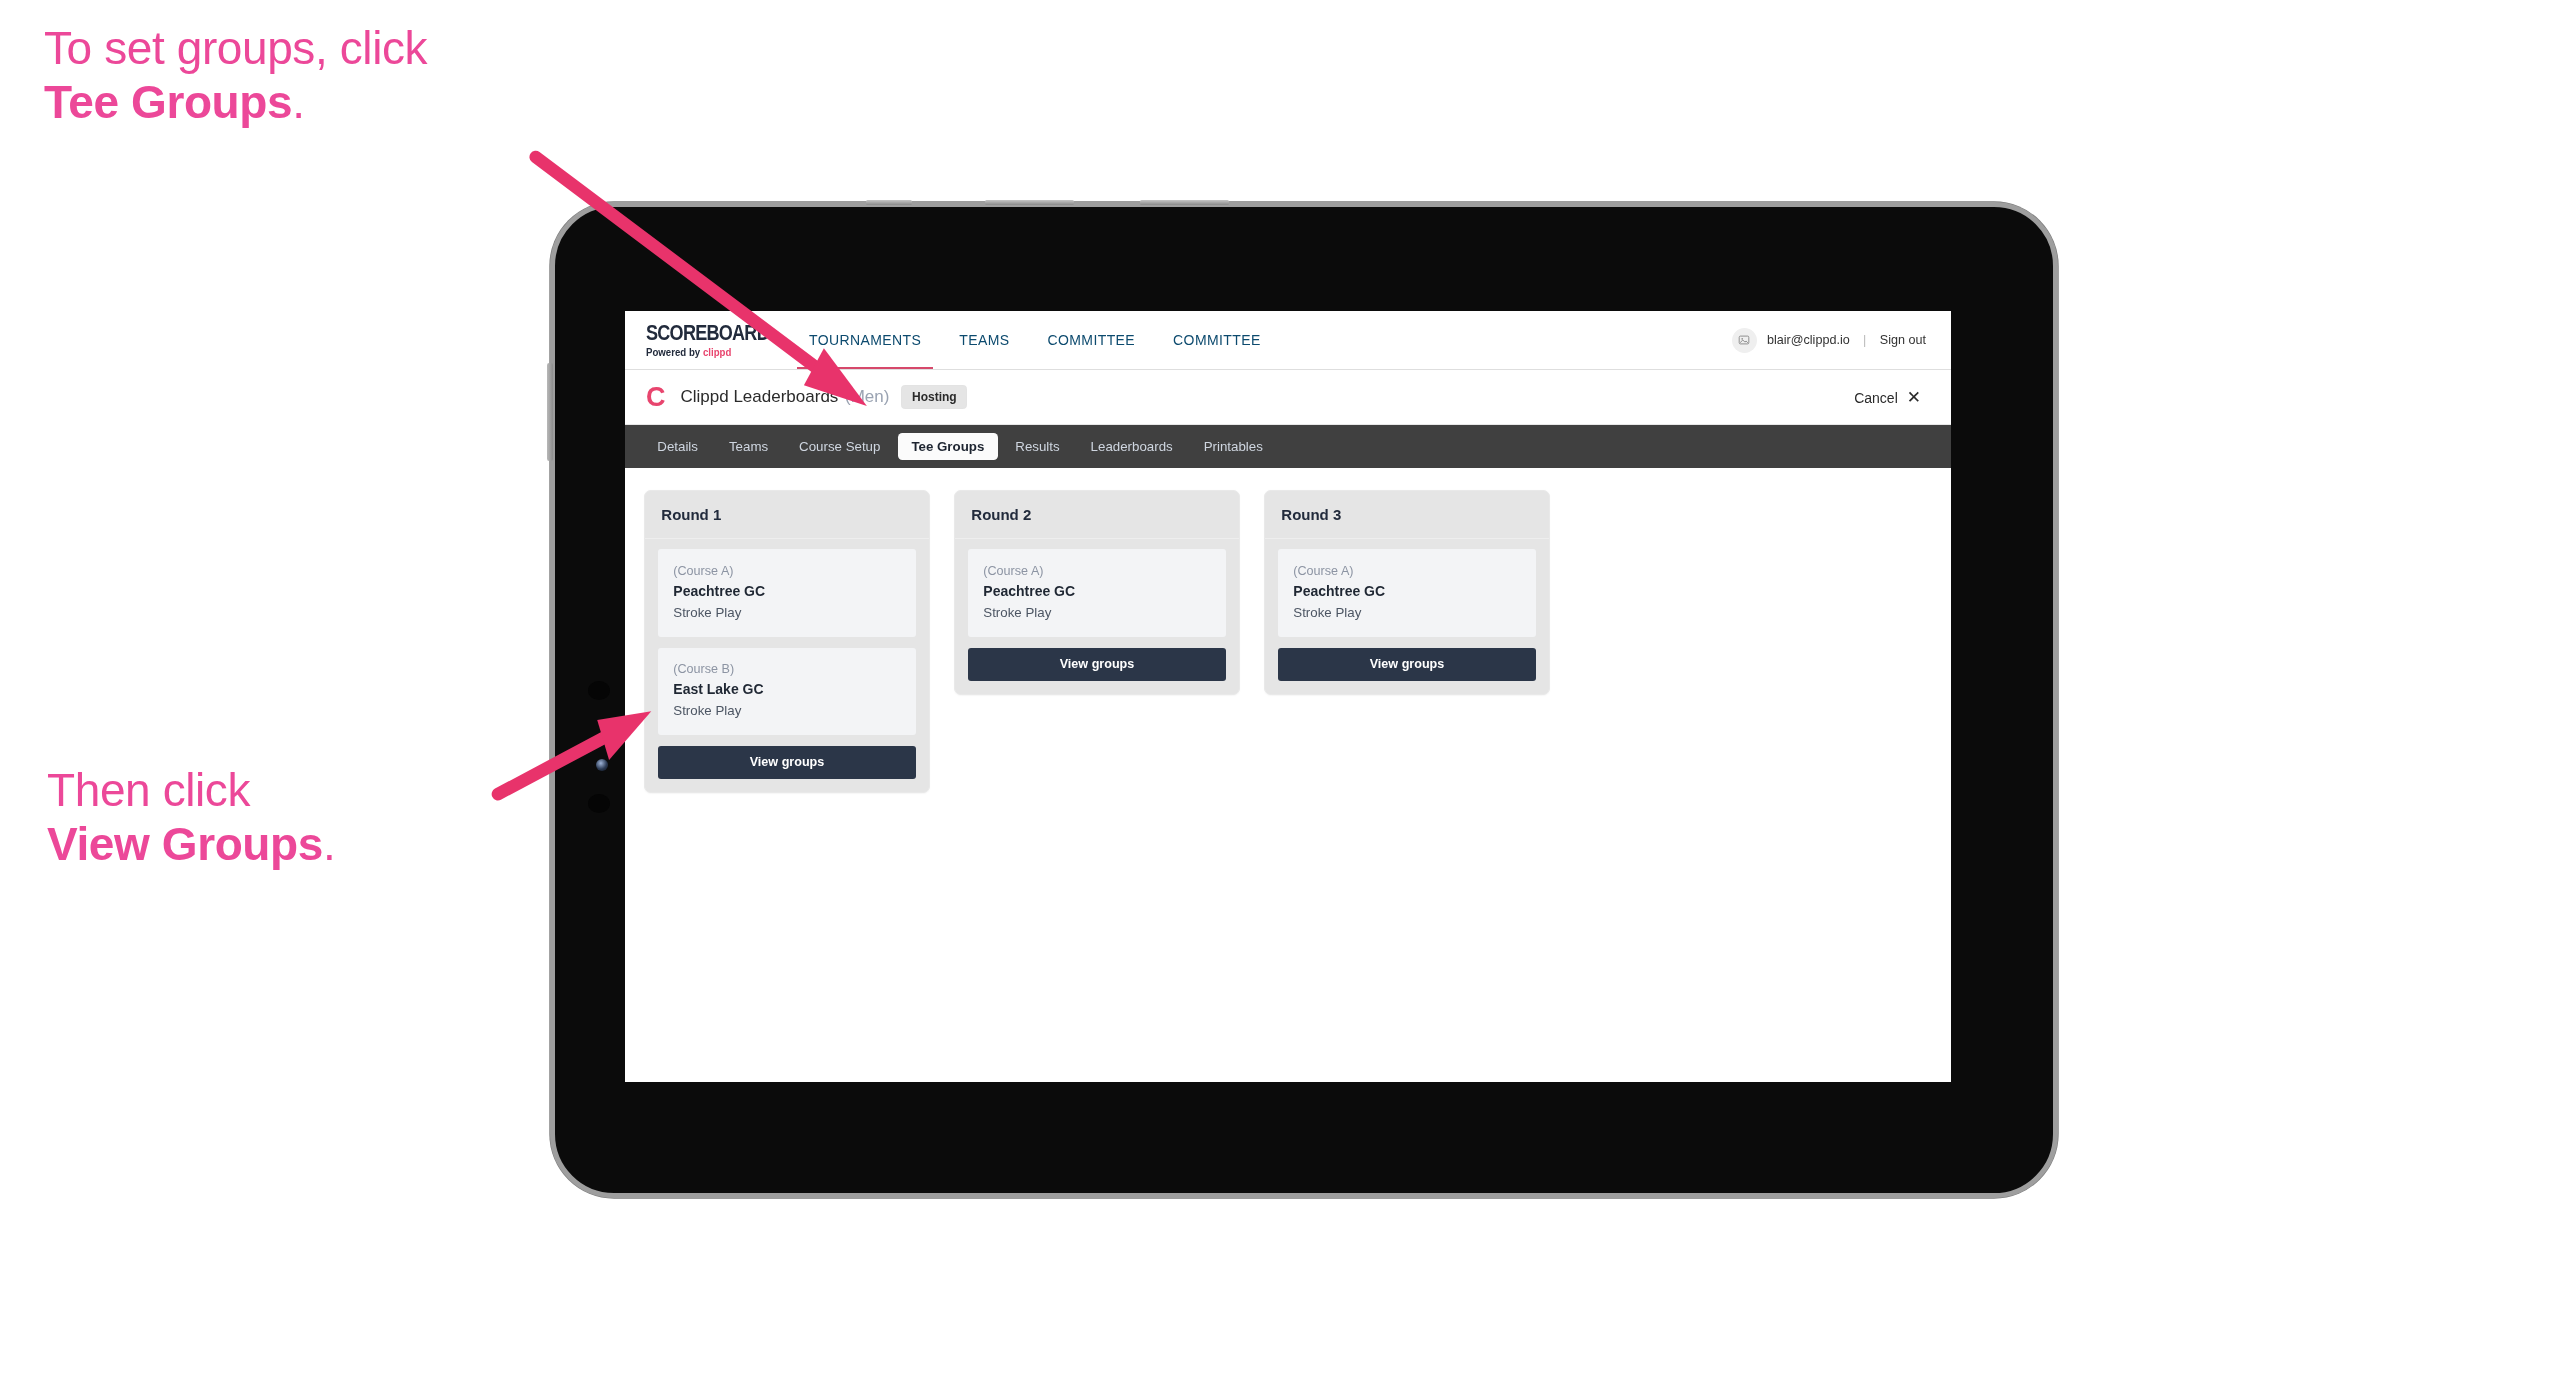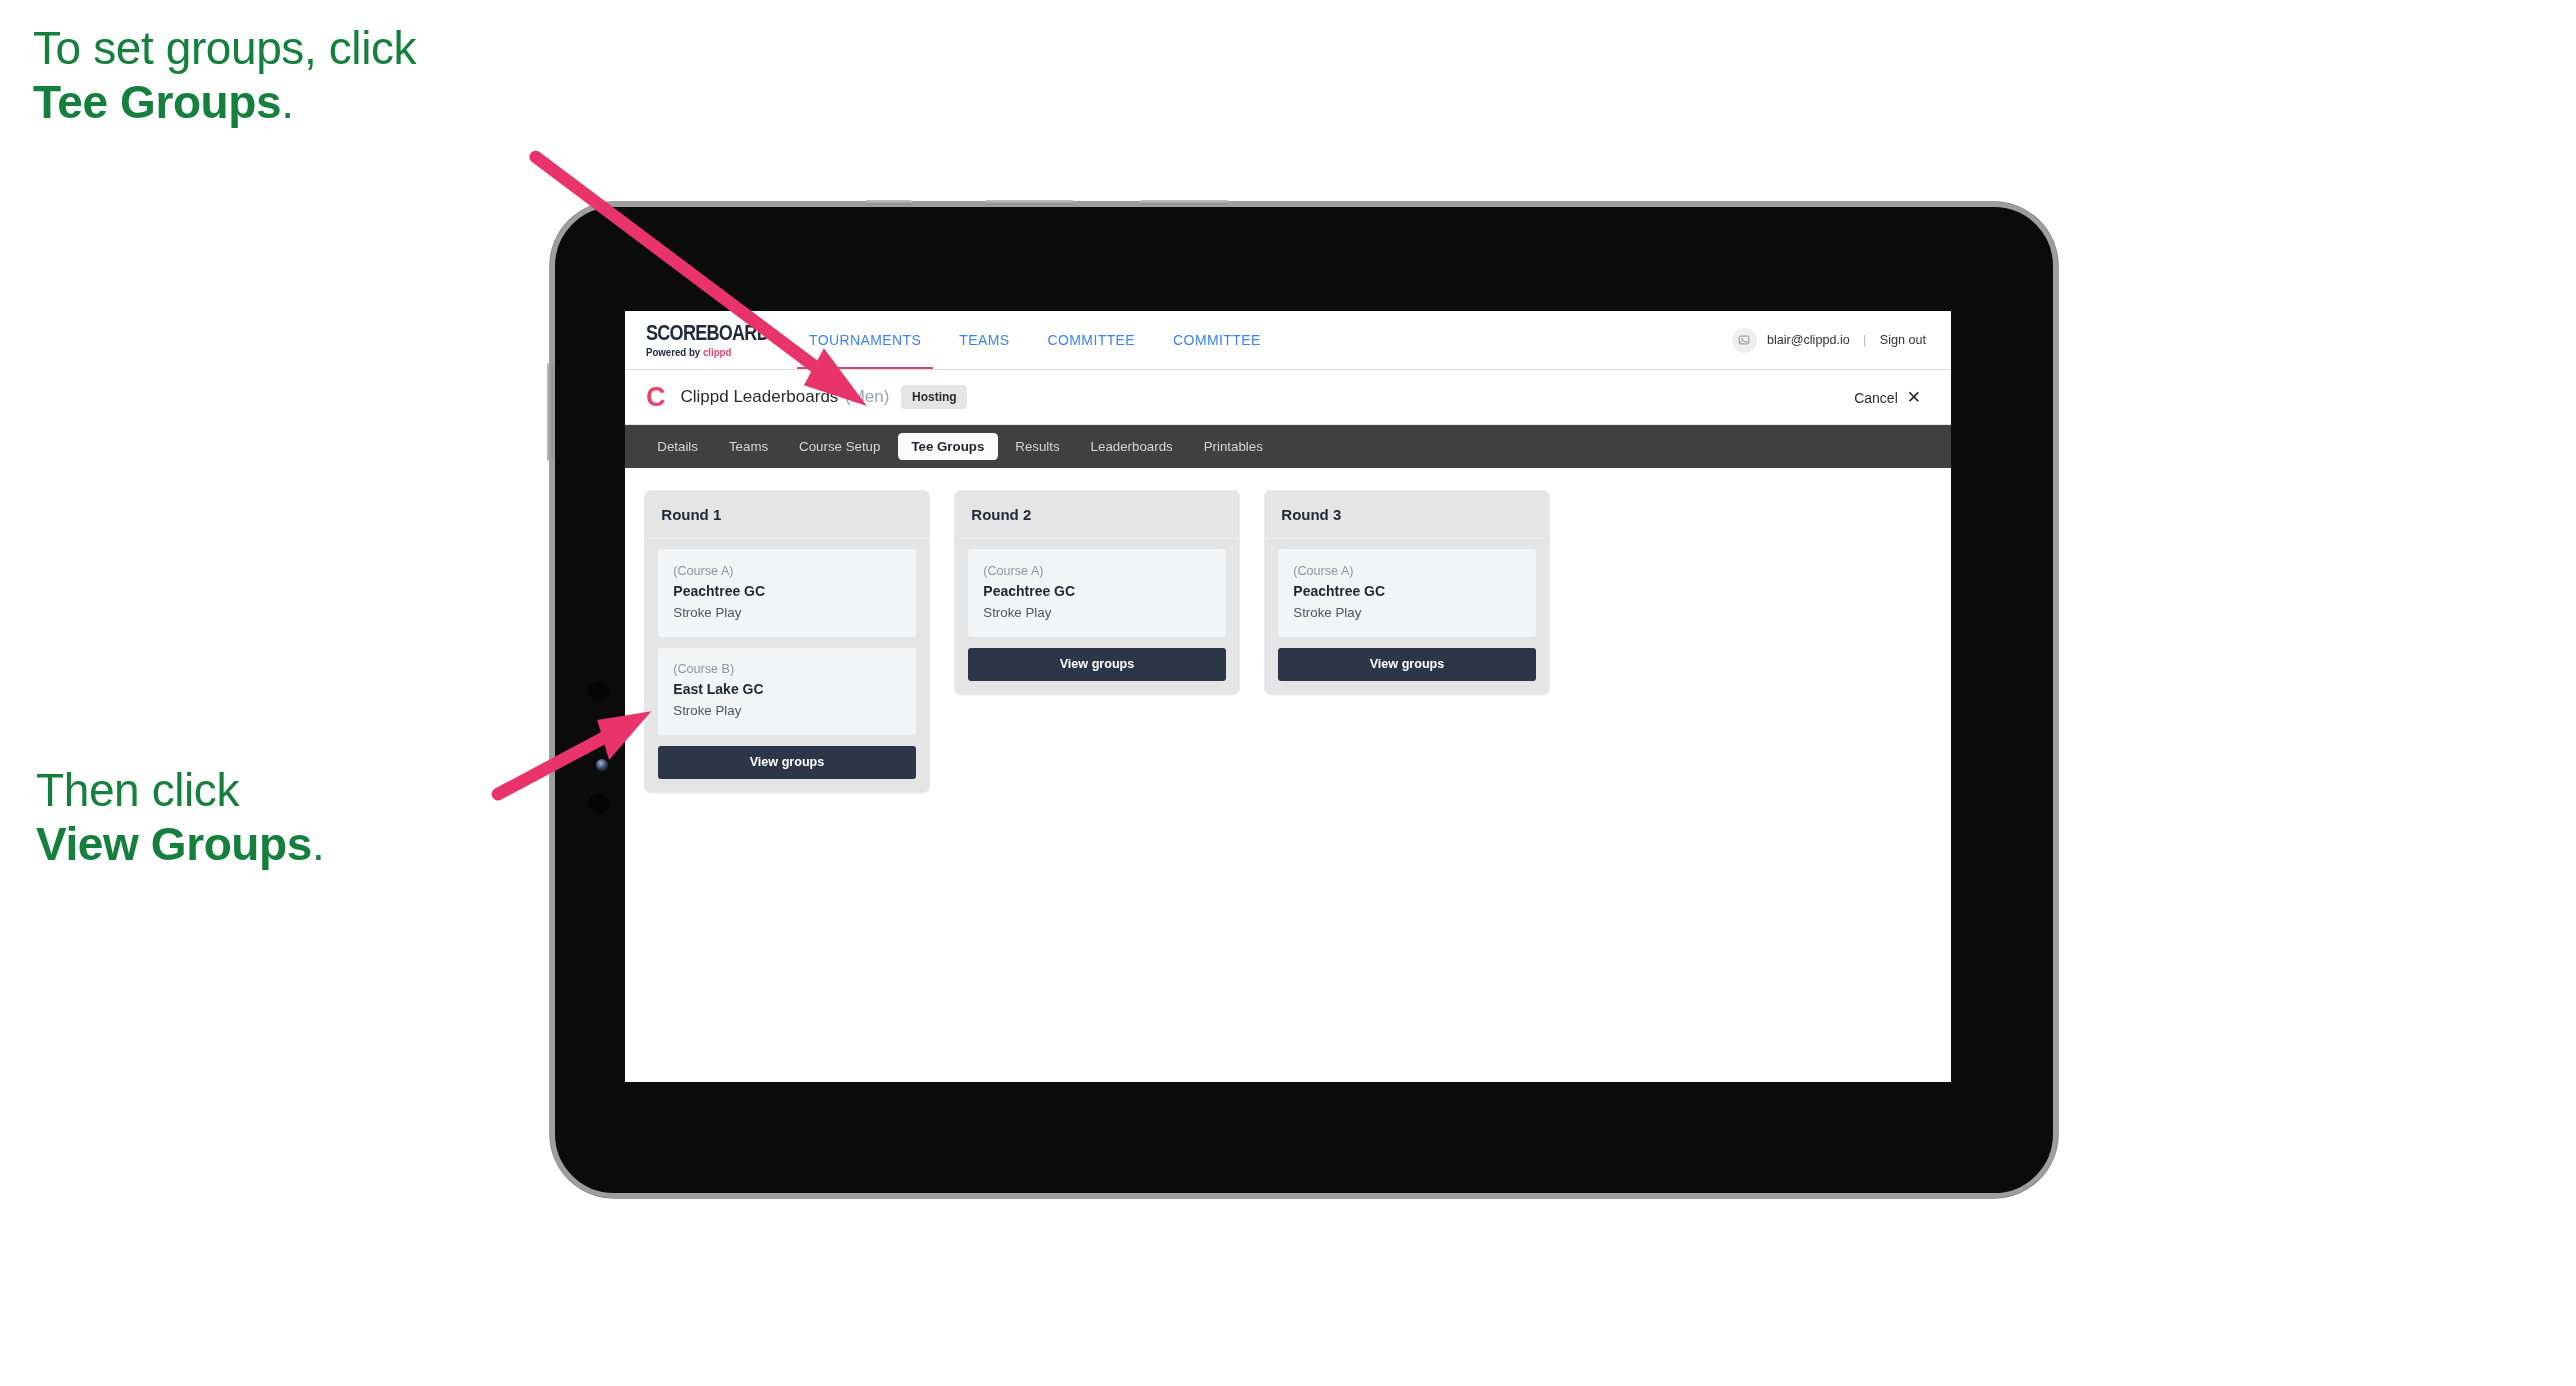--- a/index.html
+++ b/index.html
@@ -8,25 +8,26 @@
     background: #ffffff;
     font-family: "Liberation Sans", sans-serif;
     overflow: hidden;
   }
   #stage { position: relative; width: 2576px; height: 1386px; background: #fff; }
 
   
   .annot {
     position: absolute;
     font-family: "Liberation Sans", sans-serif;
-    color: #15803d;
+    color: #ec4899;
     font-size: 46px;
     line-height: 1.18;
     letter-spacing: -0.4px;
     white-space: pre;
+    margin-left: 11px;
   }
   .annot .bold { font-weight: 700; }
   #annot-1 { left: 33px; top: 21px; }
   #annot-2 { left: 36px; top: 763px; }
 
   .arrow-svg { position: absolute; left: 0; top: 0; width: 2576px; height: 1386px; pointer-events: none; }
 
   
   #tablet {
     position: absolute;
@@ -82,21 +83,21 @@
     transform: scaleX(0.82); transform-origin: left center;
   }
   .logo-sub {
     font-size: 10.4px; font-weight: 700; color: #222b3c; margin-top: 3.7px; line-height:1;
     transform: scaleX(0.93); transform-origin: left center;
   }
   .logo-sub .brand { color: #e8456e; }
 
   #top-nav { display: flex; align-items: center; height: 100%; margin-left: 25px; }
   .topnav-item {
-    font-size: 14px; letter-spacing: 0.4px; color: #3b82f6;
+    font-size: 14px; letter-spacing: 0.4px; color: #0c4a6e;
     padding: 0 19px; height: 100%; display: flex; align-items: center;
     position: relative; cursor: pointer;
   }
   .topnav-item.active::after {
     content: ""; position: absolute; left: 7.4px; right: 7.4px; bottom: 0;
     height: 2.2px; background: #d6496b;
   }
 
   #user-area {
     position: absolute; right: 25px; top: 0; height: 100%;

